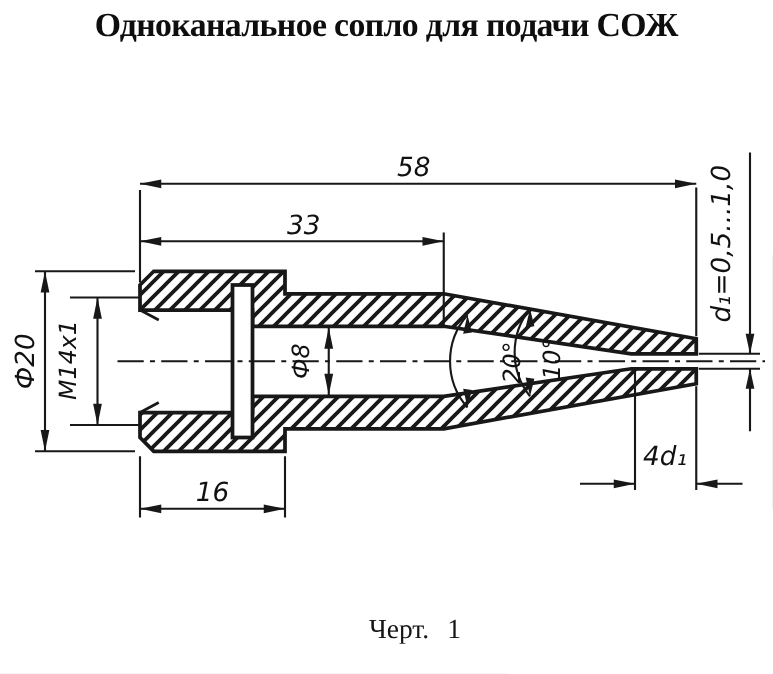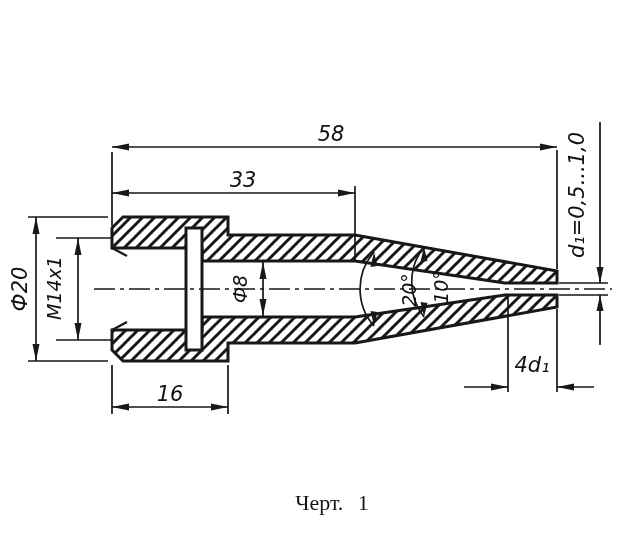--- a/index.html
+++ b/index.html
@@ -42,20 +42,21 @@
     fill:#111111;
   }
   .dim.small{font-size:19px;}
 </style>
 </head>
 <body>
 
 <div class="page">
 
   <div class="title">
+    <div>Одноканальное сопло для подачи СОЖ</div>
   </div>
 
   <svg class="drawing" width="618" height="340" viewBox="0 100 618 340" xmlns="http://www.w3.org/2000/svg">
     <defs>
       <pattern id="hatch" patternUnits="userSpaceOnUse" width="12" height="12">
         <path d="M-3,3 L3,-3 M0,12 L12,0 M9,15 L15,9" stroke="#181818" stroke-width="3" fill="none"></path>
       </pattern>
     </defs>
 
     <g>

